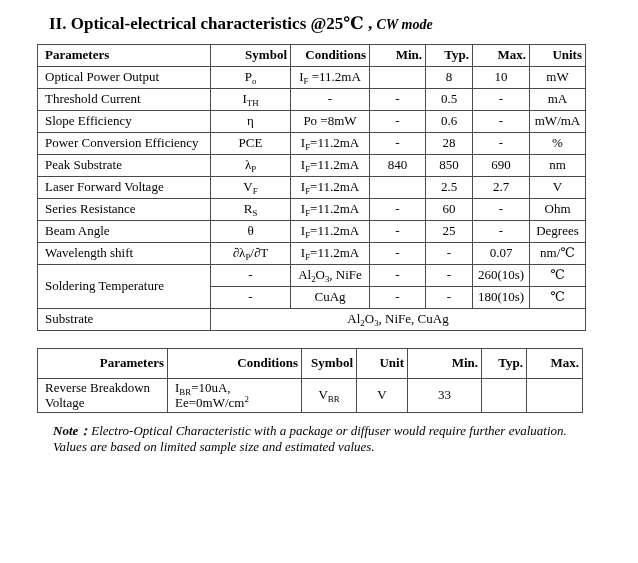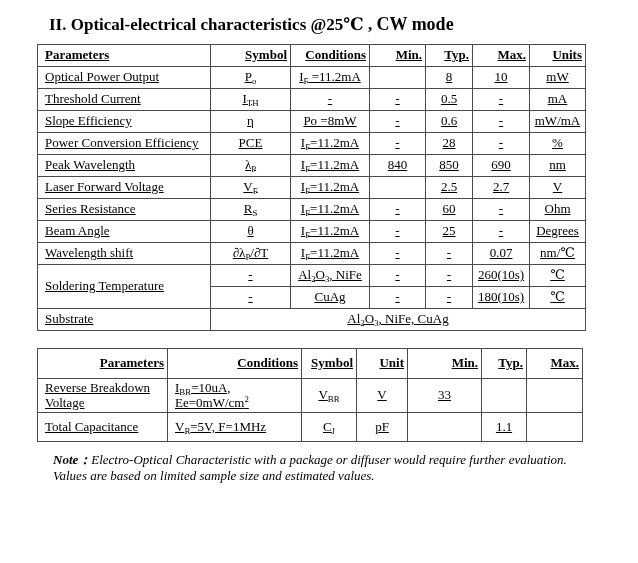--- a/index.html
+++ b/index.html
@@ -5,23 +5,23 @@
   * { box-sizing: border-box; }
   html, body { margin: 0; padding: 0; }
   body {
     width: 638px; height: 563px;
     background: #ffffff; color: #000000;
     font-family: "Liberation Serif", "DejaVu Serif", serif;
   }
   .page { padding: 13px 0 0 37px; }
 
   .title { margin: 0 0 8px 12px; font-size: 17px; font-weight: bold; line-height: 22px; }
-  .title .suffix { font-size: 18px; }
-
-  table { border-collapse: collapse; table-layout: fixed; text-decoration: underline; }
+  .title .suffix { font-size: 14px; font-style: italic; }
+
+  table { border-collapse: collapse; table-layout: fixed; }
   th, td {
     border: 1px solid #4a4a4a;
     font-size: 13px; padding: 0 3px;
     overflow: hidden; vertical-align: middle; text-align: center;
     line-height: 1.15;
   }
   th { font-weight: bold; text-align: right; }
   .left { text-align: left; padding-left: 7px; }
 
   .t1 { width: 548px; }
@@ -101,21 +101,21 @@
       <tr>
         <td class="left">Power Conversion Efficiency</td>
         <td>PCE</td>
         <td>I<sub>F</sub>=11.2mA</td>
         <td>-</td>
         <td>28</td>
         <td>-</td>
         <td>%</td>
       </tr>
       <tr>
-        <td class="left">Peak Wavelength</td>
+        <td class="left">Peak Substrate</td>
         <td>λ<sub>P</sub></td>
         <td>I<sub>F</sub>=11.2mA</td>
         <td>840</td>
         <td>850</td>
         <td>690</td>
         <td>nm</td>
       </tr>
       <tr>
         <td class="left">Laser Forward Voltage</td>
         <td>V<sub>F</sub></td>
@@ -201,28 +201,19 @@
       <tr>
         <td class="left">Reverse Breakdown Voltage</td>
         <td class="cond">I<sub>BR</sub>=10uA,
 Ee=0mW/cm<sup>2</sup></td>
         <td>V<sub>BR</sub></td>
         <td>V</td>
         <td>33</td>
         <td></td>
         <td></td>
       </tr>
-      <tr class="short">
-        <td class="left">Total Capacitance</td>
-        <td class="cond">V<sub>R</sub>=5V, F=1MHz</td>
-        <td>C<sub>J</sub></td>
-        <td>pF</td>
-        <td></td>
-        <td>1.1</td>
-        <td></td>
-      </tr>
     </tbody>
   </table>
 
   <p class="note"><span class="note-label">Note：</span><span>Electro-Optical Characteristic with a package or diffuser would require further evaluation.
 Values are based on limited sample size and estimated values.</span></p>
 
 </div>
 
 </body></html>

